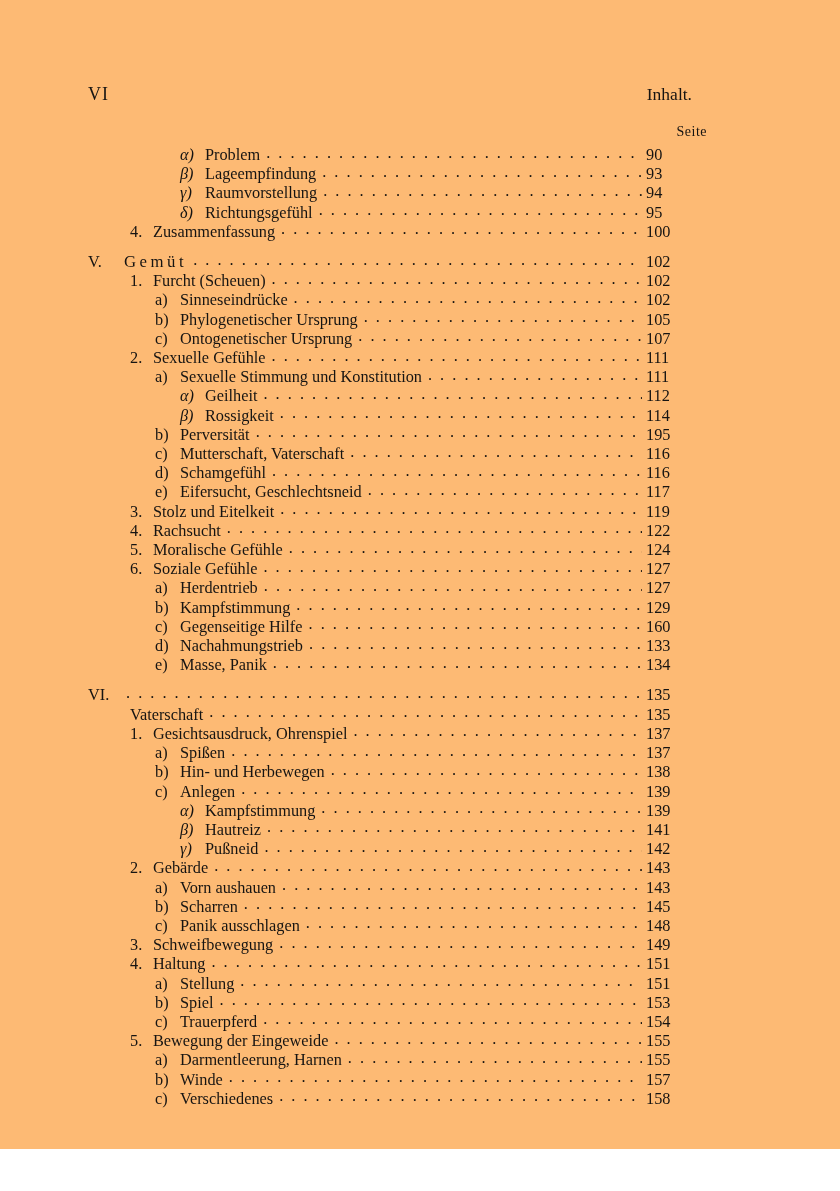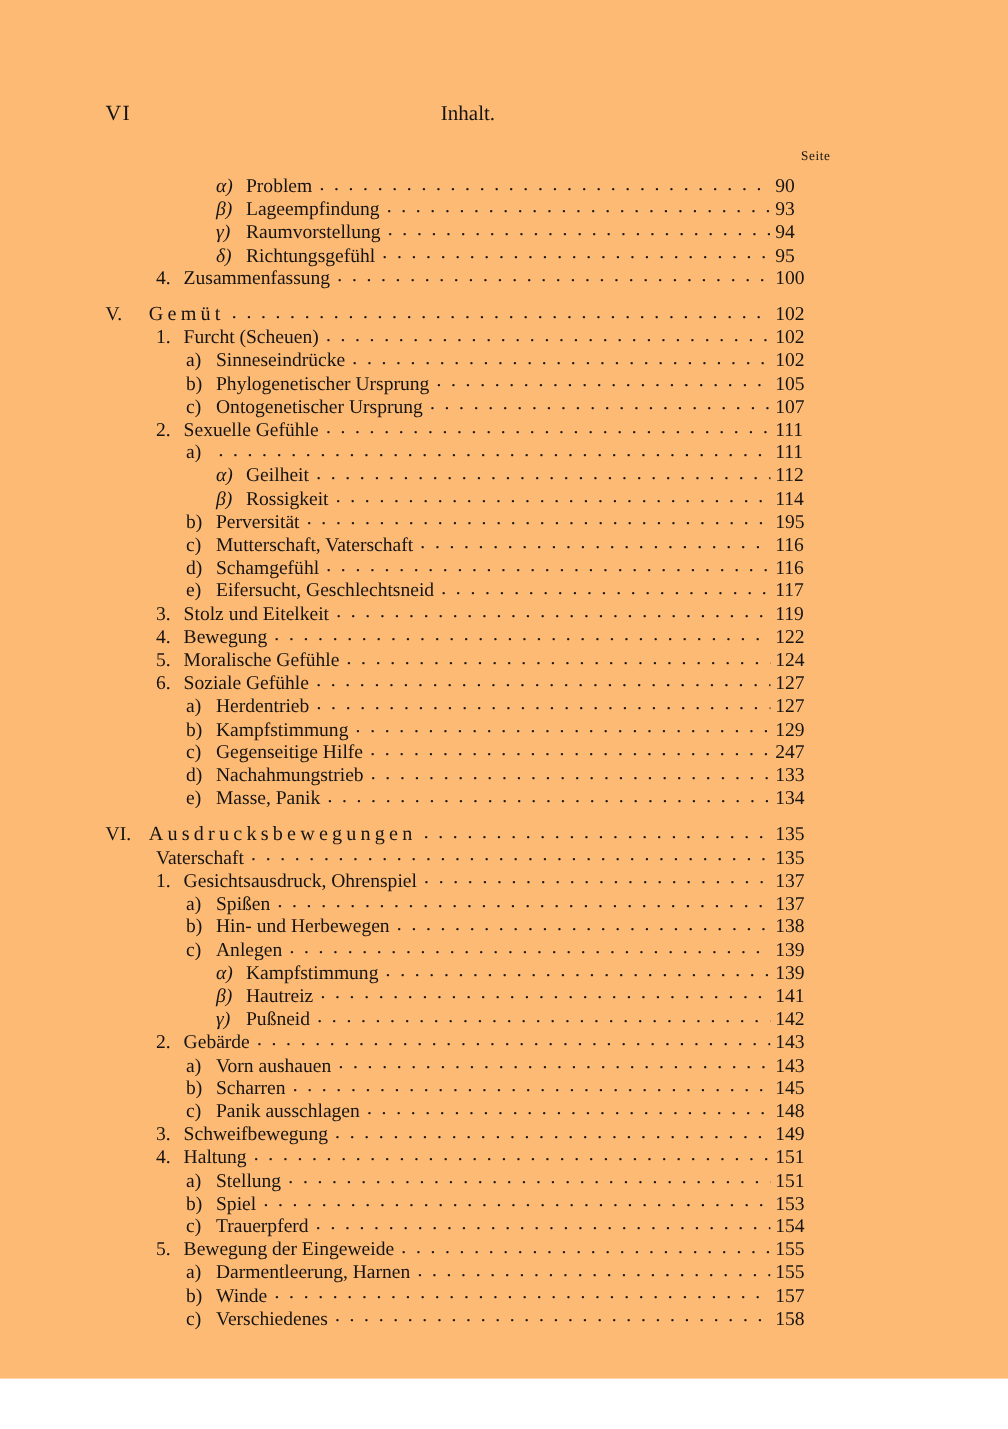--- a/index.html
+++ b/index.html
@@ -28,28 +28,28 @@
     left: 0;
     top: 0;
     font-size: 18px;
     letter-spacing: 1px;
   }
   .running-title {
     position: absolute;
     left: 0;
     right: 0;
     top: 0;
-    text-align: center;
+    text-align: right;
     font-size: 17.5px;
   }
   .seite-header {
     position: absolute;
     top: 124px;
-    right: 148px;
-    font-size: 11px;
+    right: 133px;
+    font-size: 14px;
     letter-spacing: 0.5px;
   }
   .toc {
     position: absolute;
     top: 145px;
     left: 0;
     right: 148px;
   }
   .toc-row {
     display: flex;
@@ -176,20 +176,21 @@
     <span class="pagenum">107</span>
   </div>
       <div class="toc-row lvl1">
     <span class="prefix">2.</span>
     <span class="label">Sexuelle Gefühle</span>
     <span class="leader"></span>
     <span class="pagenum">111</span>
   </div>
       <div class="toc-row lvl2">
     <span class="prefix">a)</span>
+    <span class="label">Sexuelle Stimmung und Konstitution</span>
     <span class="leader"></span>
     <span class="pagenum">111</span>
   </div>
       <div class="toc-row lvl3">
     <span class="prefix">α)</span>
     <span class="label">Geilheit</span>
     <span class="leader"></span>
     <span class="pagenum">112</span>
   </div>
       <div class="toc-row lvl3">
@@ -223,21 +224,21 @@
     <span class="pagenum">117</span>
   </div>
       <div class="toc-row lvl1">
     <span class="prefix">3.</span>
     <span class="label">Stolz und Eitelkeit</span>
     <span class="leader"></span>
     <span class="pagenum">119</span>
   </div>
       <div class="toc-row lvl1">
     <span class="prefix">4.</span>
-    <span class="label">Bewegung</span>
+    <span class="label">Rachsucht</span>
     <span class="leader"></span>
     <span class="pagenum">122</span>
   </div>
       <div class="toc-row lvl1">
     <span class="prefix">5.</span>
     <span class="label">Moralische Gefühle</span>
     <span class="leader"></span>
     <span class="pagenum">124</span>
   </div>
       <div class="toc-row lvl1">
@@ -255,37 +256,36 @@
       <div class="toc-row lvl2">
     <span class="prefix">b)</span>
     <span class="label">Kampfstimmung</span>
     <span class="leader"></span>
     <span class="pagenum">129</span>
   </div>
       <div class="toc-row lvl2">
     <span class="prefix">c)</span>
     <span class="label">Gegenseitige Hilfe</span>
     <span class="leader"></span>
-    <span class="pagenum">247</span>
+    <span class="pagenum">160</span>
   </div>
       <div class="toc-row lvl2">
     <span class="prefix">d)</span>
     <span class="label">Nachahmungstrieb</span>
     <span class="leader"></span>
     <span class="pagenum">133</span>
   </div>
       <div class="toc-row lvl2">
     <span class="prefix">e)</span>
     <span class="label">Masse, Panik</span>
     <span class="leader"></span>
     <span class="pagenum">134</span>
   </div>
       <div class="toc-row lvl0 spaced gap-before">
     <span class="prefix">VI.</span>
-    <span class="label">Ausdrucksbewegungen</span>
     <span class="leader"></span>
     <span class="pagenum">135</span>
   </div>
       <div class="toc-row lvl1">
     <span class="prefix"></span>
     <span class="label">Vaterschaft</span>
     <span class="leader"></span>
     <span class="pagenum">135</span>
   </div>
       <div class="toc-row lvl1">

